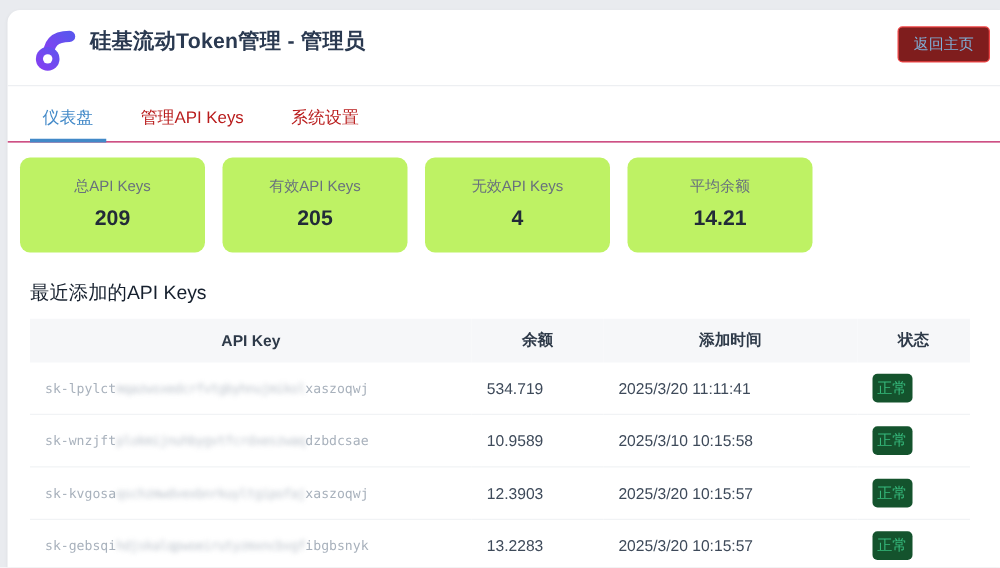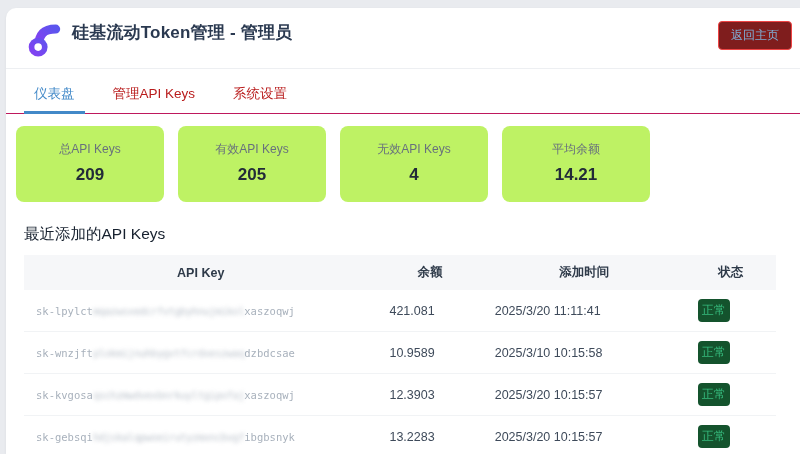--- a/index.html
+++ b/index.html
@@ -191,21 +191,21 @@
       <tr>
         <th>API Key</th>
         <th>余额</th>
         <th>添加时间</th>
         <th>状态</th>
       </tr>
     </thead>
     <tbody id="rows">
         <tr>
           <td class="key-cell"><span>sk-lpylct</span><span class="key-mask">mqazwsxedcrfvtgbyhnujmikol</span><span>xaszoqwj</span></td>
-          <td>421.081</td>
+          <td>534.719</td>
           <td>2025/3/20 11:11:41</td>
           <td><span class="badge">正常</span></td>
         </tr>
         <tr>
           <td class="key-cell"><span>sk-wnzjft</span><span class="key-mask">plokmijnuhbygvtfcrdxeszwaq</span><span>dzbdcsae</span></td>
           <td>10.9589</td>
           <td>2025/3/10 10:15:58</td>
           <td><span class="badge">正常</span></td>
         </tr>
         <tr>

